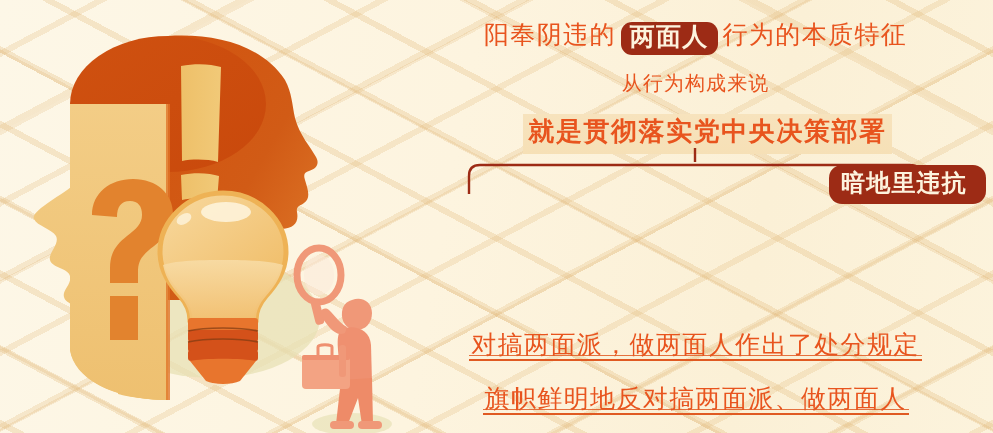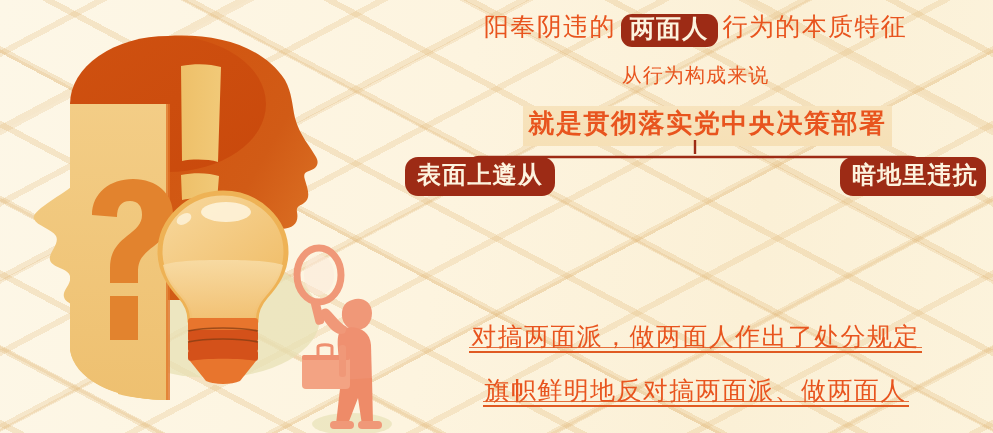--- a/index.html
+++ b/index.html
@@ -41,21 +41,21 @@
          rgba(222,176,110,.20) 128px, rgba(222,176,110,.20) 131px);
     pointer-events:none;
   }
 
   
   .illus { position:absolute; left:0; top:0; width:400px; height:433px; }
   .illus svg { display:block; }
 
   
   .textcol {
-    position:absolute; left:398px; top:0;
+    position:absolute; left:398px; top:8px;
     width:595px; height:380px;
   }
   .line {
     position:absolute;
     left:0; width:595px;
     text-align:center;
     white-space:nowrap;
     color:#e8541e;
     letter-spacing:.055em;
   }
@@ -279,26 +279,23 @@
       <span class="hl">就是贯彻落实党中央决策部署</span>
     </div>
 
     <div class="bracket">
       <svg width="595" height="46" viewBox="0 0 595 46" xmlns="http://www.w3.org/2000/svg">
         <path d="M297,0 L297,14" stroke="#9d2b15" stroke-width="2.4" fill="none"></path>
         <path d="M71,46 L71,28 Q71,17 82,17 L512,17 Q523,17 523,28 L523,46" stroke="#9d2b15" stroke-width="2.4" fill="none" stroke-linecap="round"></path>
       </svg>
     </div>
 
-    <div style="position:absolute; left:2px; top:157px;">
-      <span class="badge-dark" style="font-size:24px; border-radius:13px; padding:6px 12px 8px 12px;">表面上遵从</span>
-    </div>
 
     <div style="position:absolute; right:2px; top:157px;">
-      <span class="badge-dark" style="font-size:24px; border-radius:13px; padding:6px 8px 8px 12px;">暗地里违抗</span>
+      <span class="badge-dark" style="font-size:24px; border-radius:13px; padding:6px 19px 8px 12px;">暗地里违抗</span>
     </div>
 
 
 
     <div class="line l7">
       <span class="dunder">对搞两面派，做两面人作出了处分规定</span>
     </div>
 
     <div class="line l8">
       <span class="dunder">旗帜鲜明地反对搞两面派、做两面人</span>

